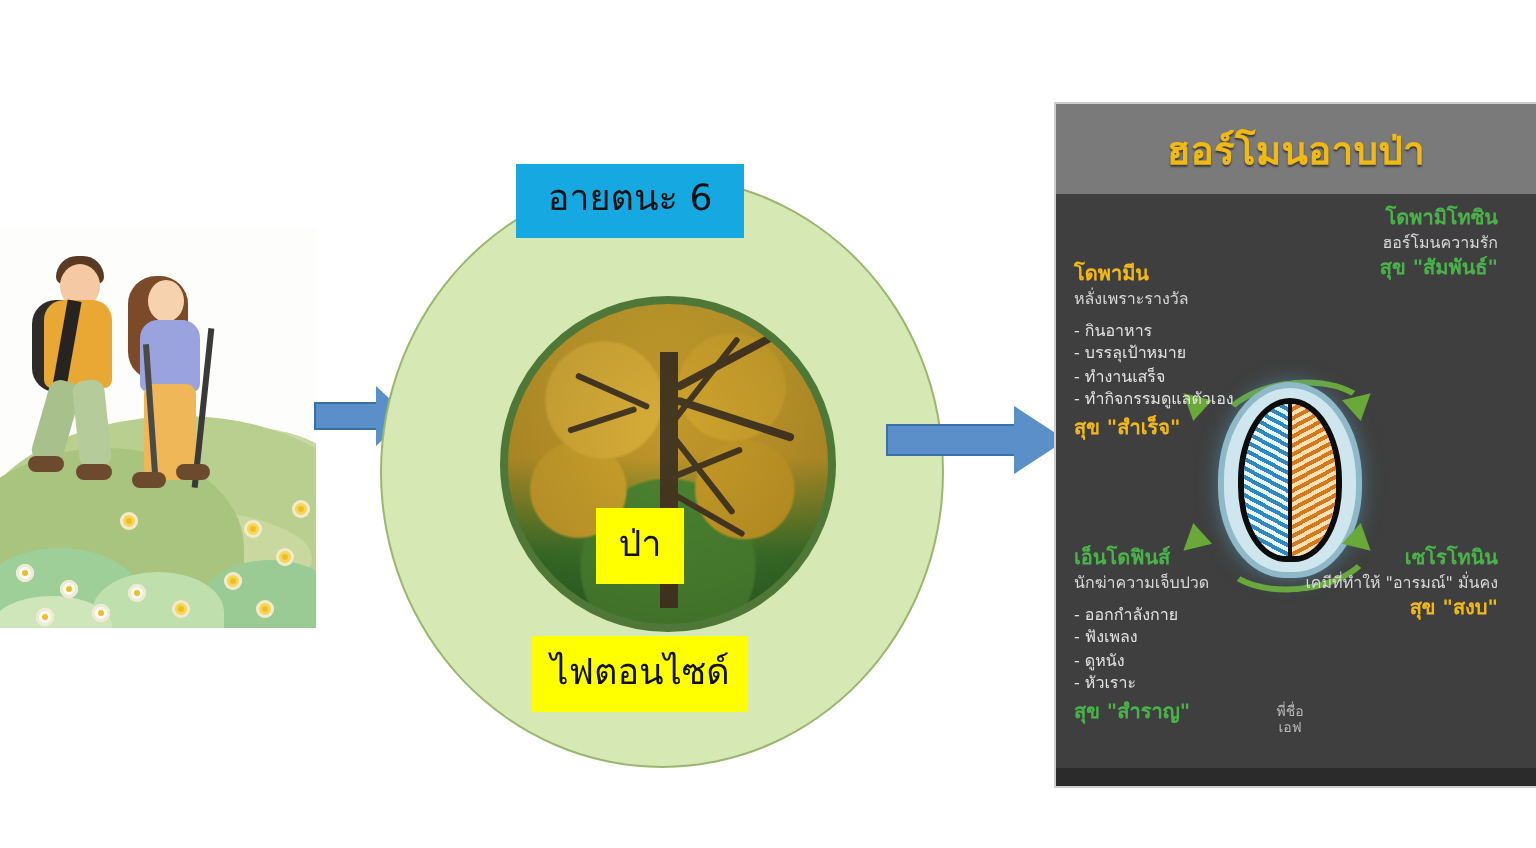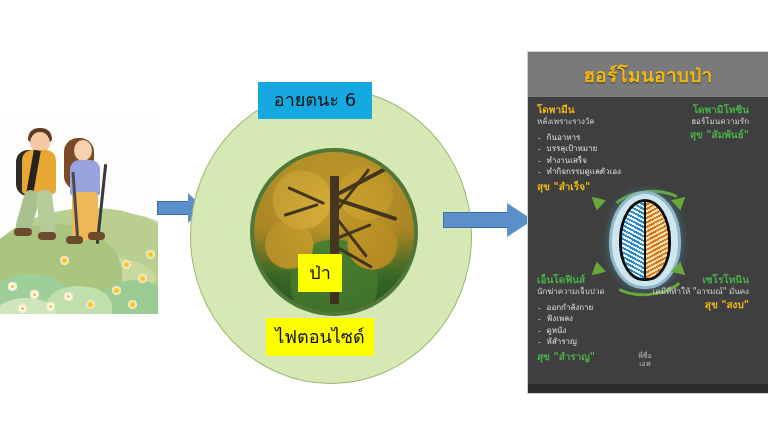--- a/index.html
+++ b/index.html
@@ -92,24 +92,24 @@
   .poster-title{position:absolute;left:0;top:0;width:100%;height:45px;background:#7a7a7a;
                 display:flex;align-items:center;justify-content:center;}
   .poster-title span{color:#f0b914;font-size:19px;font-weight:bold;
                      text-shadow:0 1px 1px rgba(0,0,0,.55);letter-spacing:.3px;}
   .quad{position:absolute;width:100px;}
   .q-tl{left:9px;top:52px;}
   .q-tr{left:121px;top:52px;}
   .q-bl{left:9px;top:222px;}
   .q-br{left:121px;top:222px;}
   .q-head{font-size:10px;font-weight:bold;line-height:1.15;}
-  .q-head.gold{color:#f2b816;}
+  .q-head.gold{color:#f2b816;margin-top:28px;}
   .q-head.green{color:#49b34a;}
   .q-sub{font-size:8px;color:#d8d8d8;line-height:1.2;margin-top:1px;}
-  .q-list{margin:6px 0 0 0;padding:0;list-style:none;font-family:Liberation Mono, monospace;}
+  .q-list{margin:6px 0 0 0;padding:0;list-style:none;}
   .q-list li{font-size:8px;color:#e3e3e3;line-height:1.42;white-space:nowrap;}
   .q-happy{margin-top:3px;font-size:10px;font-weight:bold;line-height:1.1;}
   .q-happy.gold{color:#f2b816;}
   .q-happy.green{color:#49b34a;}
   .q-right{text-align:right;}
 
   
   .brain-wrap{position:absolute;left:78px;top:136px;width:78px;height:104px;}
   .brain-ring{position:absolute;left:6px;top:6px;width:66px;height:92px;border-radius:50% 50% 46% 46%;
               background:#cfe6ef;box-shadow:0 0 0 3px #8fb9c8, 0 0 10px 3px rgba(90,160,190,.55);}
@@ -262,21 +262,21 @@
       <div class="q-happy green">สุข "สัมพันธ์"</div>
     </div>
 
     <div class="quad q-bl">
       <div class="q-head green">เอ็นโดฟินส์</div>
       <div class="q-sub">นักฆ่าความเจ็บปวด</div>
       <ul class="q-list">
         <li>- ออกกำลังกาย</li>
         <li>- ฟังเพลง</li>
         <li>- ดูหนัง</li>
-        <li>- หัสำราญ</li>
+        <li>- หัวเราะ</li>
       </ul>
       <div class="q-happy green">สุข "สำราญ"</div>
     </div>
 
     <div class="quad q-br q-right">
       <div class="q-head green">เซโรโทนิน</div>
       <div class="q-sub">เคมีที่ทำให้ "อารมณ์" มั่นคง</div>
       <div class="q-happy gold">สุข "สงบ"</div>
     </div>
 

